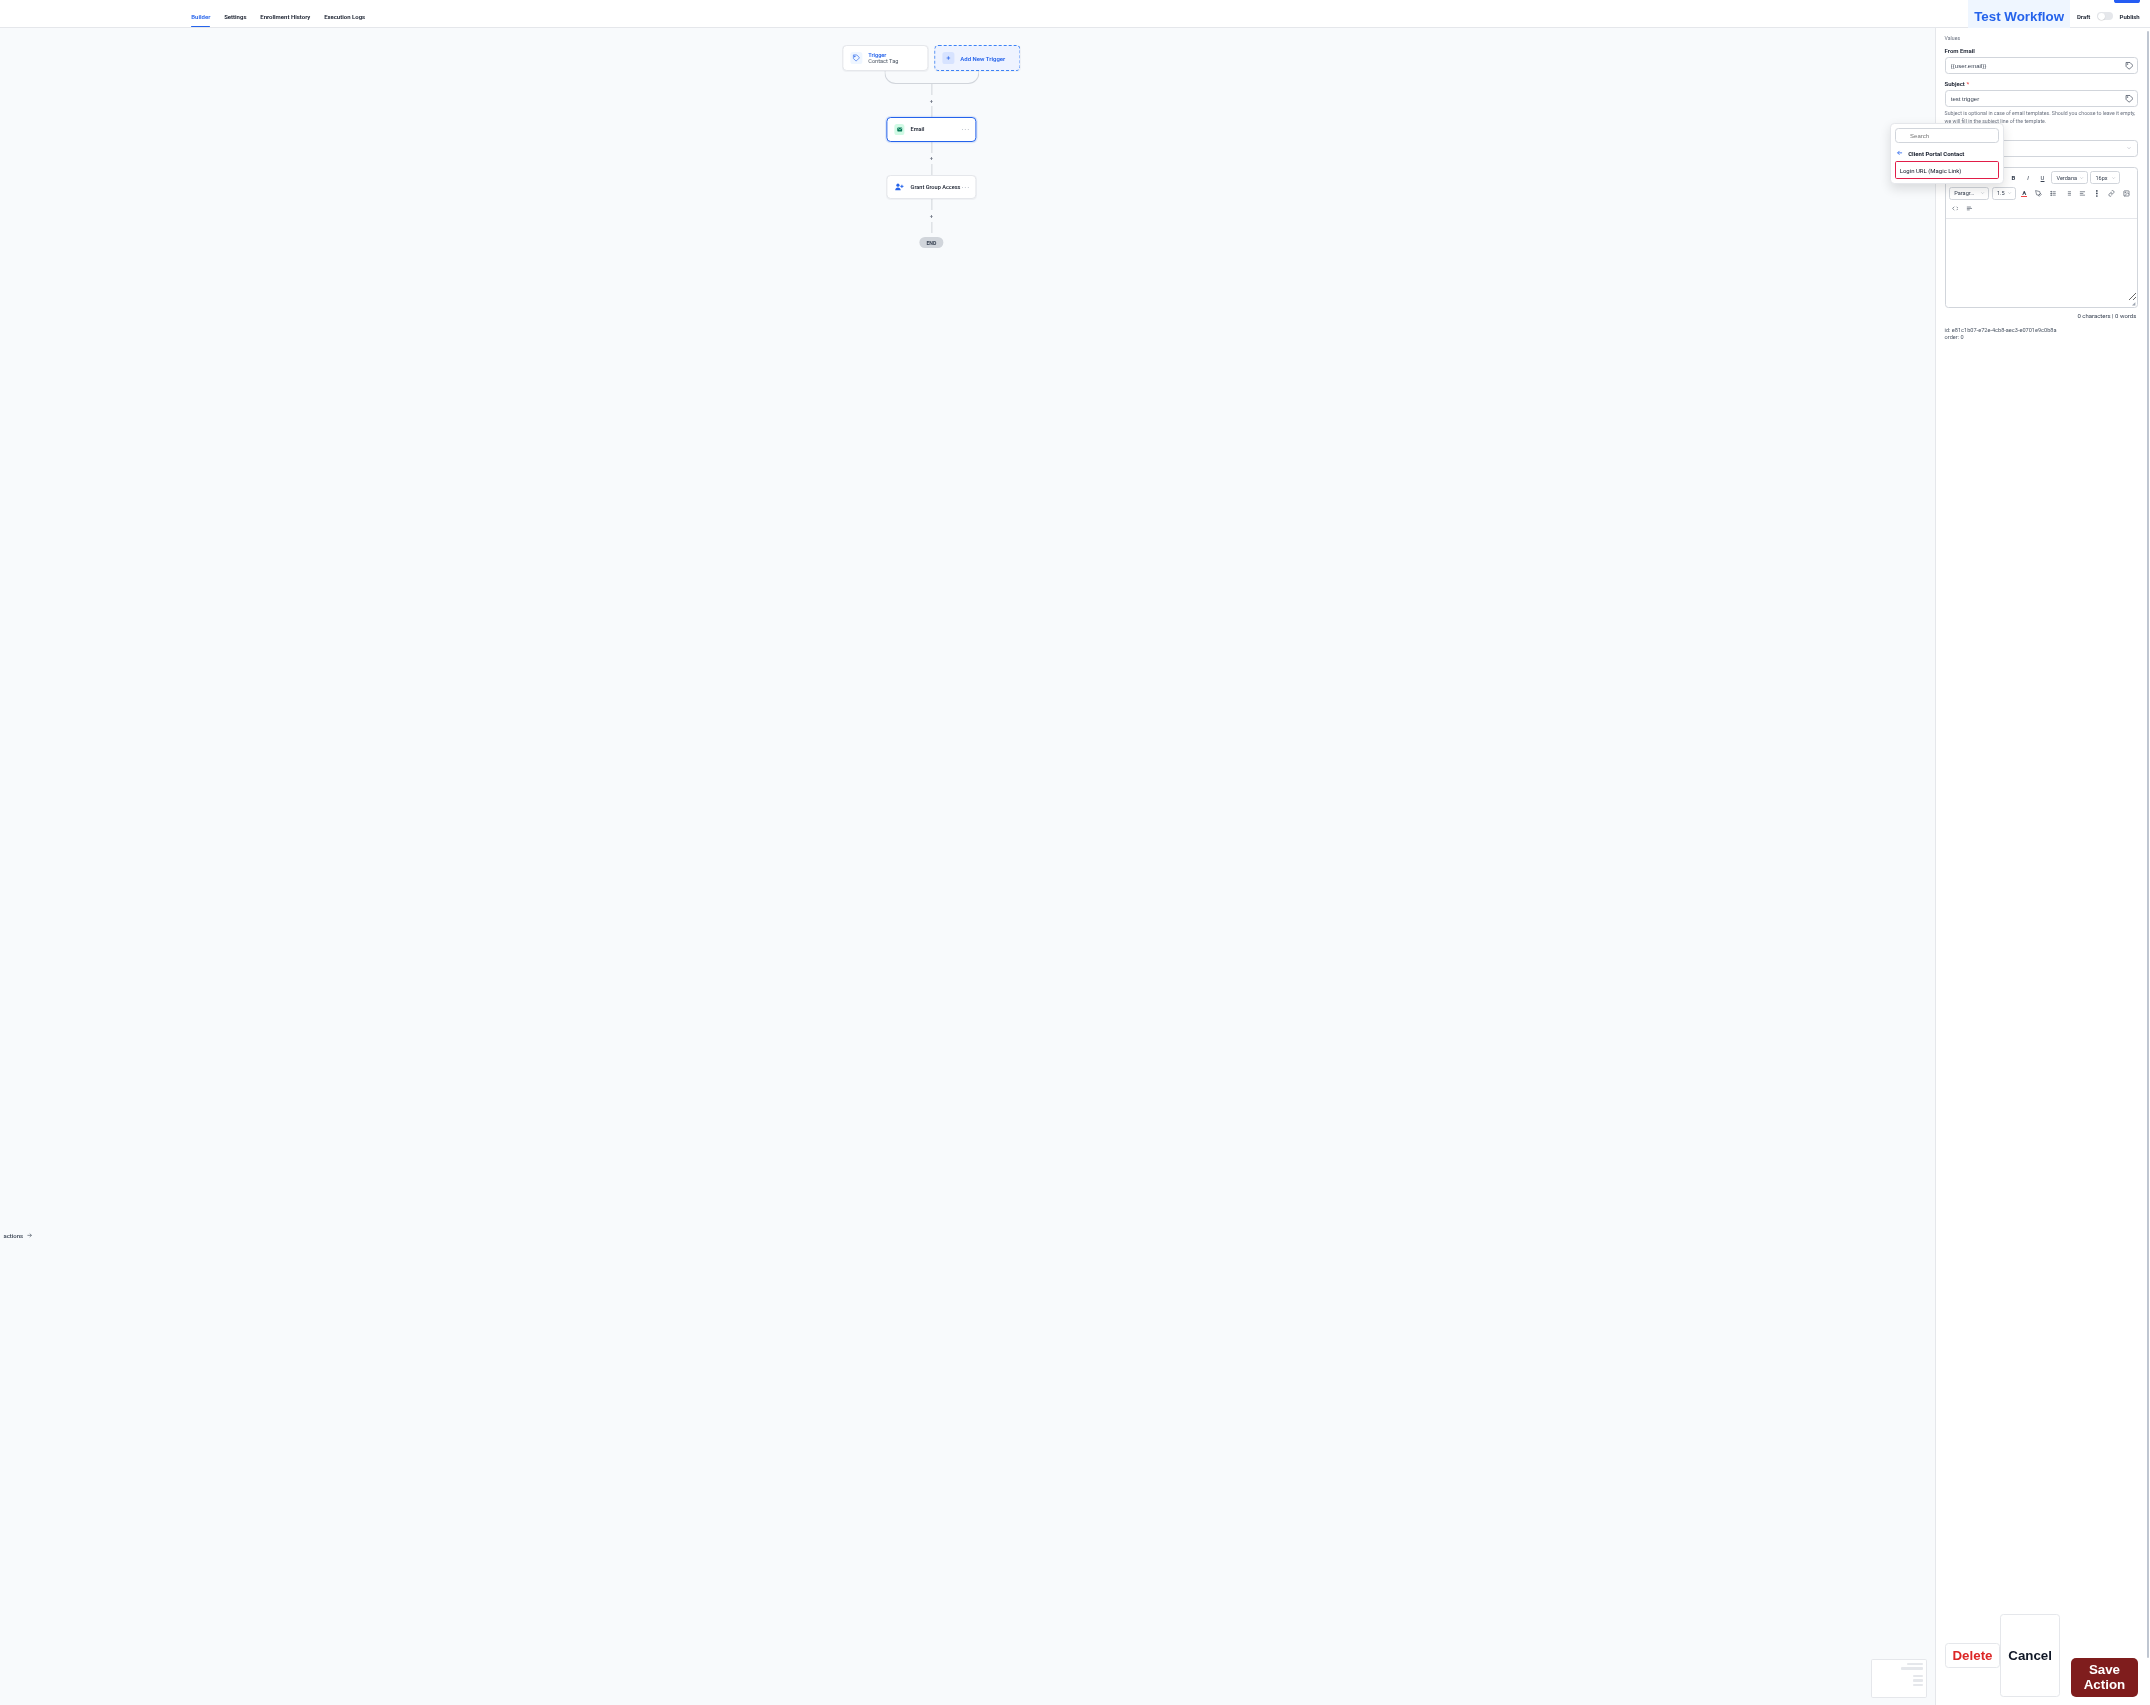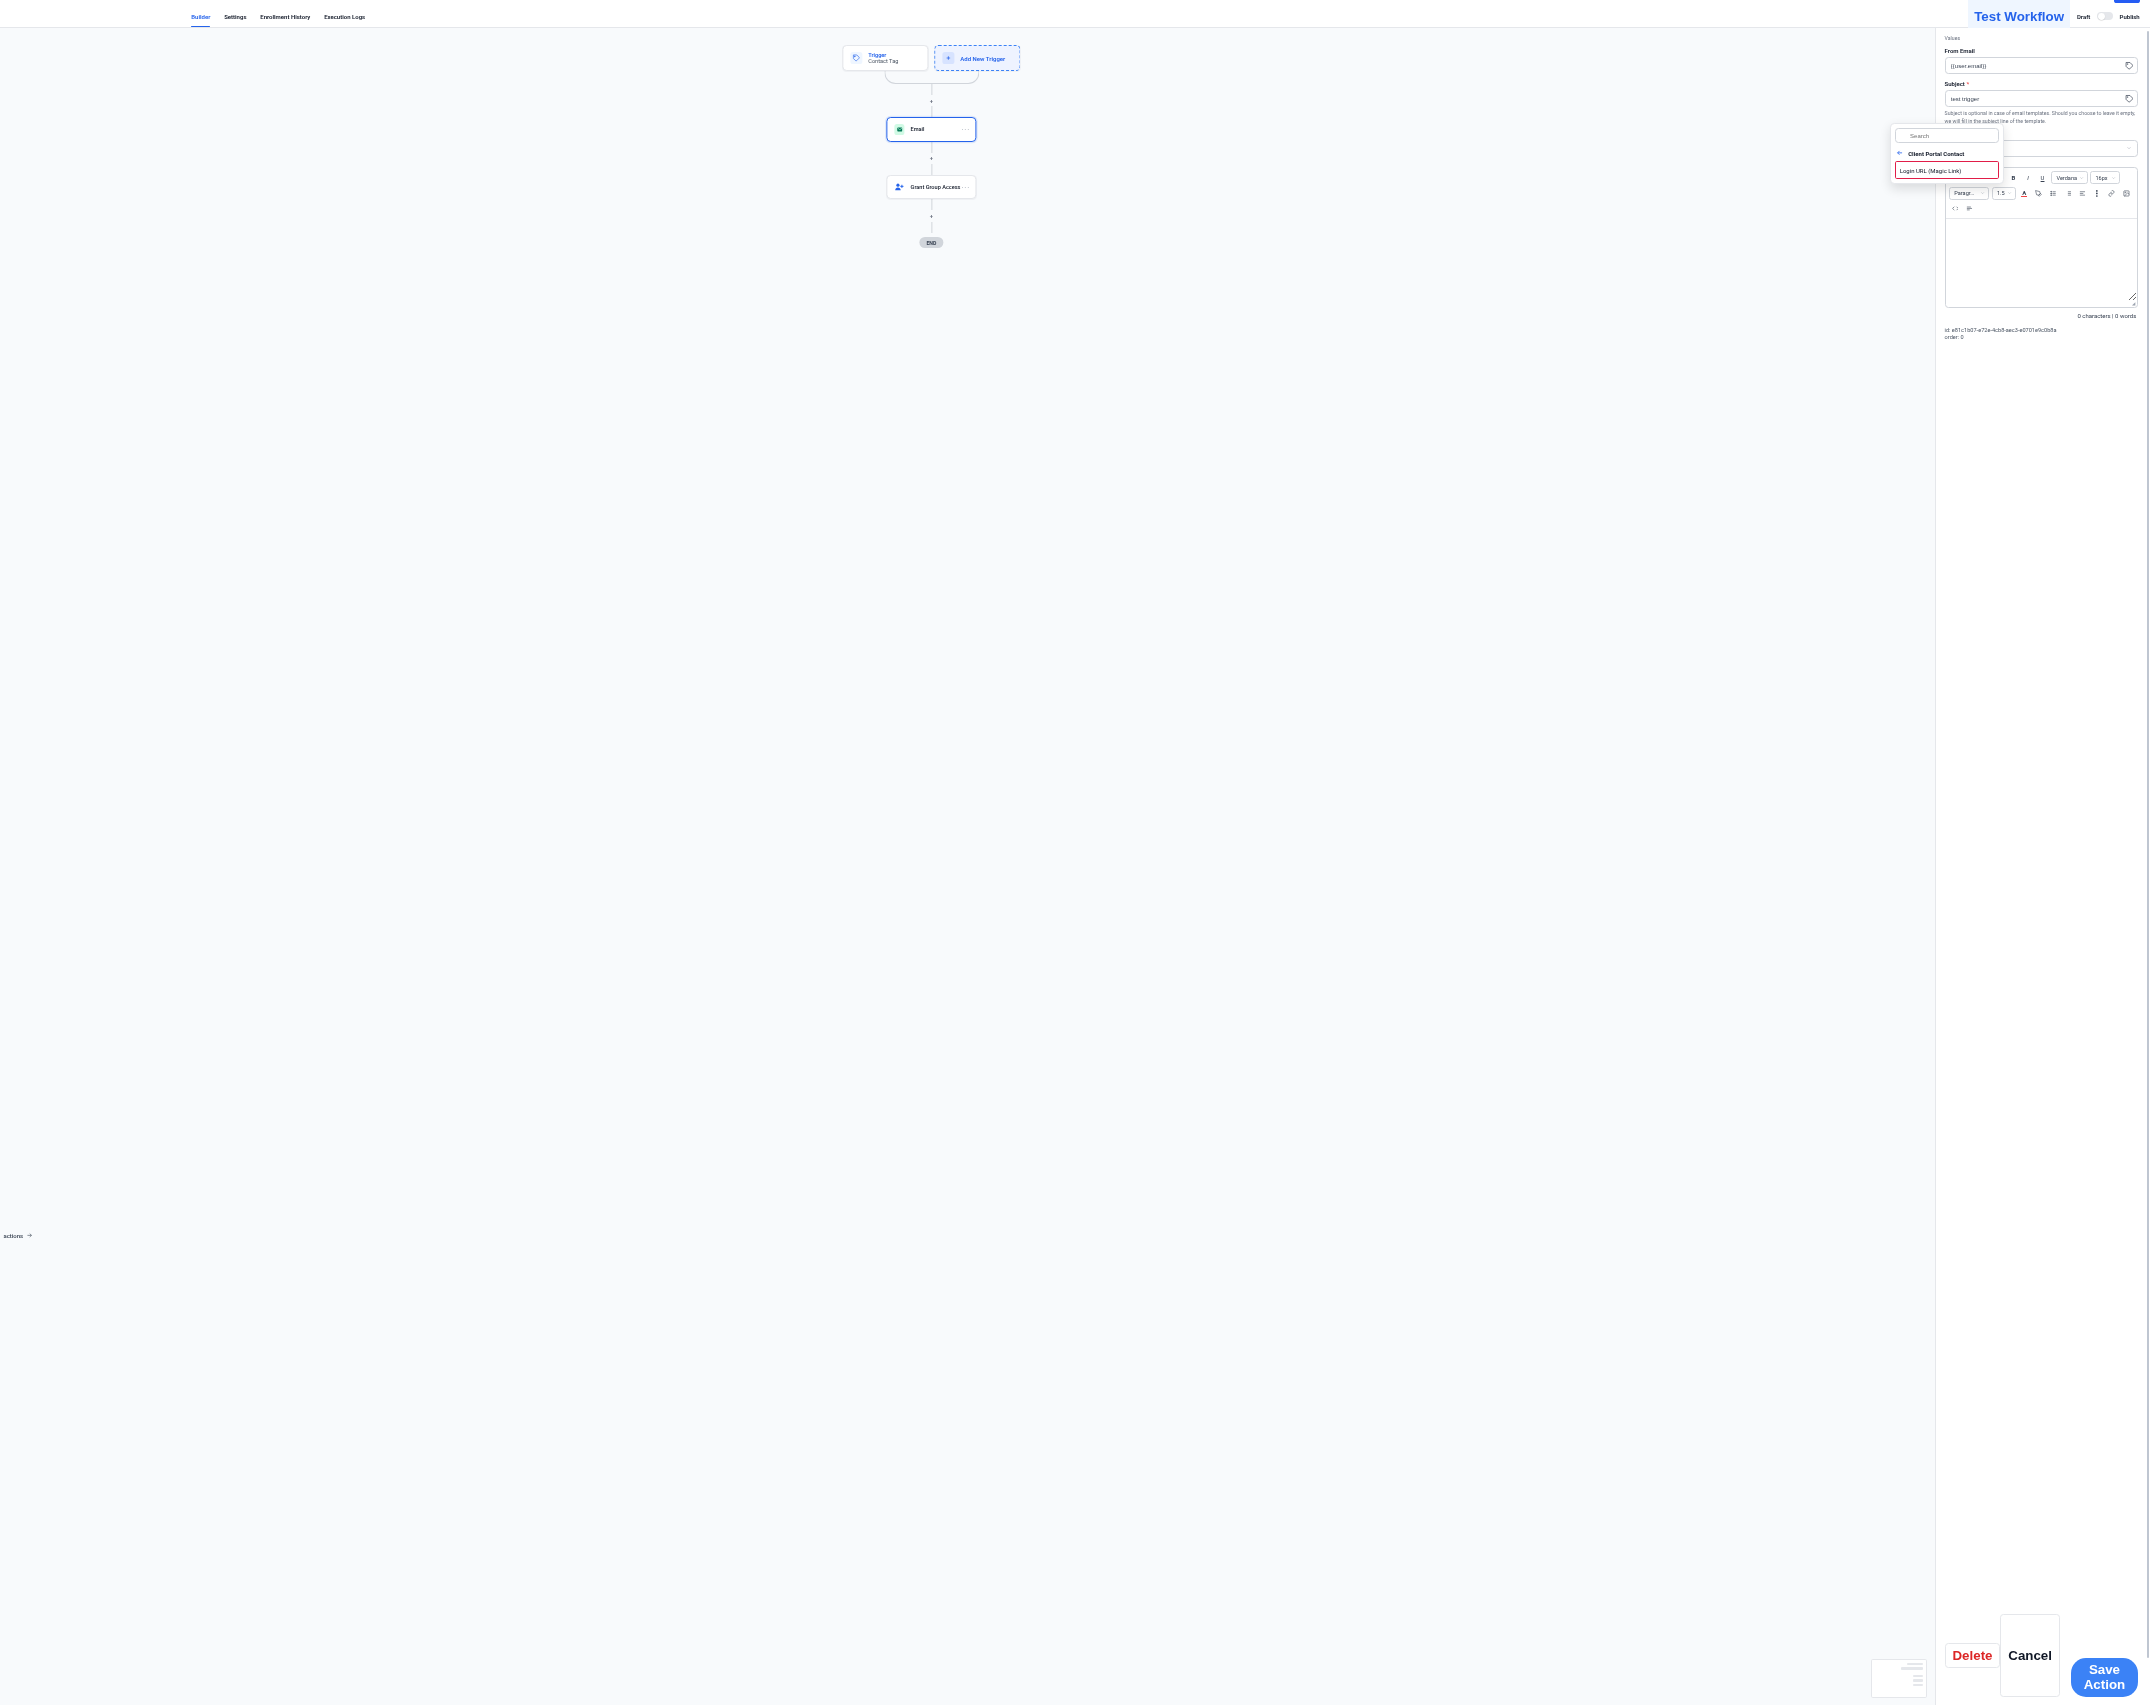--- a/index.html
+++ b/index.html
@@ -78,21 +78,21 @@
   .editor-body { min-height:82px; padding:4.3px; resize:vertical; overflow:auto;}
   .resize-handle { text-align:right; padding:0 1.7px 0.9px 0; color:#9ca3af; font-size:4.3px;}
   .counter { text-align:right; color:#374151; font-size:6px; padding:4.3px 1.7px 0 0;}
 
   .meta { color:#4b5563; font-size:5.6px; margin-top:7.7px;}
   .meta .row { margin-bottom:1.7px;}
 
   .panel-footer { display:flex; justify-content:space-between; align-items:center; padding:6.9px 12px 8.6px 8.6px; border-top:0.4px solid transparent;}
   .btn-danger-ghost { border:0.4px solid #e5e7eb; background:#fff; color:#dc2626; border-radius:3.4px; padding:4.3px 6.9px; font-weight:600; cursor:pointer;}
   .btn-outline { border:0.4px solid #e5e7eb; background:#fff; color:#111827; border-radius:3.4px; padding:4.3px 6.9px; font-weight:600; cursor:pointer;}
-  .btn-primary { border:none; background:#3b82f6; color:#fff; border-radius:15px; padding:4.3px 7.7px; font-weight:600; cursor:pointer;margin-top:44px;}
+  .btn-primary { border:none; background:#7f1d1d; color:#fff; border-radius:5px; padding:4.3px 7.7px; font-weight:600; cursor:pointer;margin-top:44px;}
   .footer-right { display:flex; gap:11px;}
 
   
   .popover { position:absolute; right:146px; top:95px; width:114px; background:#fff; border:0.4px solid #e5e7eb; border-radius:4.3px; box-shadow:0 4.3px 10.8px rgba(0,0,0,.12); z-index:20; padding:4.3px;}
   .pop-search { width:100%; border:0.4px solid #d1d5db; border-radius:3.4px; padding:3.4px 4.3px 3.4px 13.8px; font-size:6px; color:#374151; outline:none; position:relative;}
   .pop-search-wrap { position:relative; margin-bottom:4.3px;}
   .pop-search-wrap .sicon { position:absolute; left:3.4px; top:50%; transform:translateY(-50%); color:#6b7280;}
   .pop-header { display:flex; align-items:center; gap:4.3px; padding:1.7px 0.9px 3.4px; font-weight:700; color:#111827; cursor:pointer;}
   .pop-header .back { color:#2563eb; display:flex; align-items:center;}
   .pop-item { border:1.1px solid #e11d48; border-radius:1.7px; padding:4.3px 3.4px; color:#111827; font-size:6px; cursor:pointer; margin-top:0.9px;}

